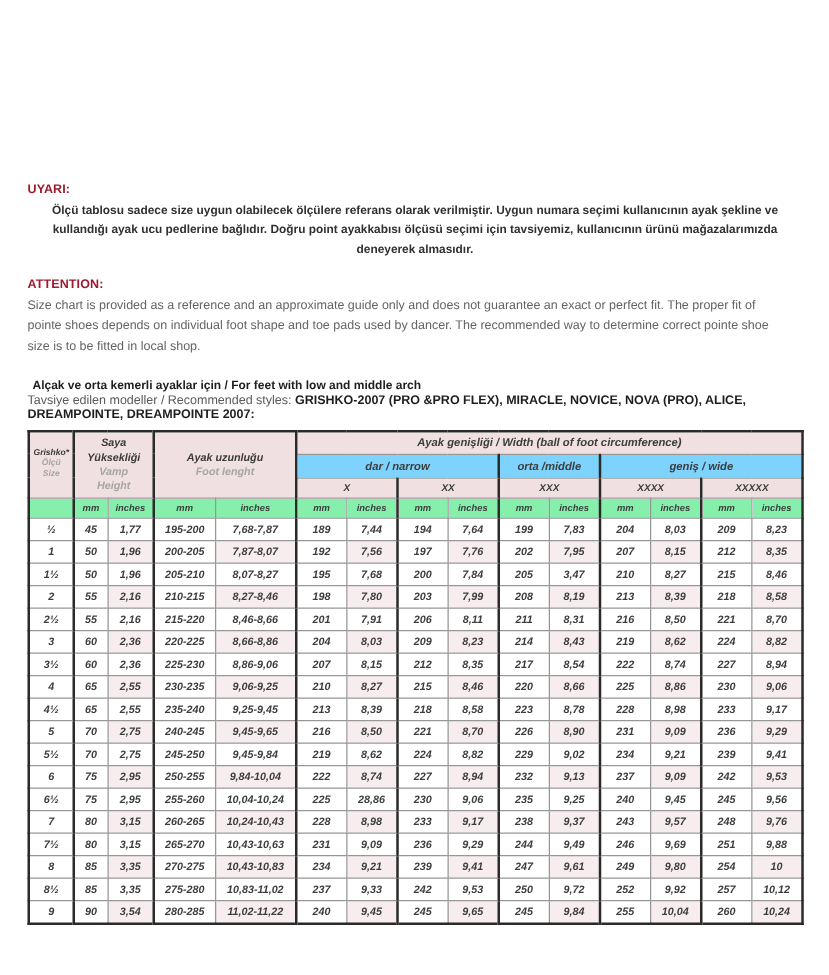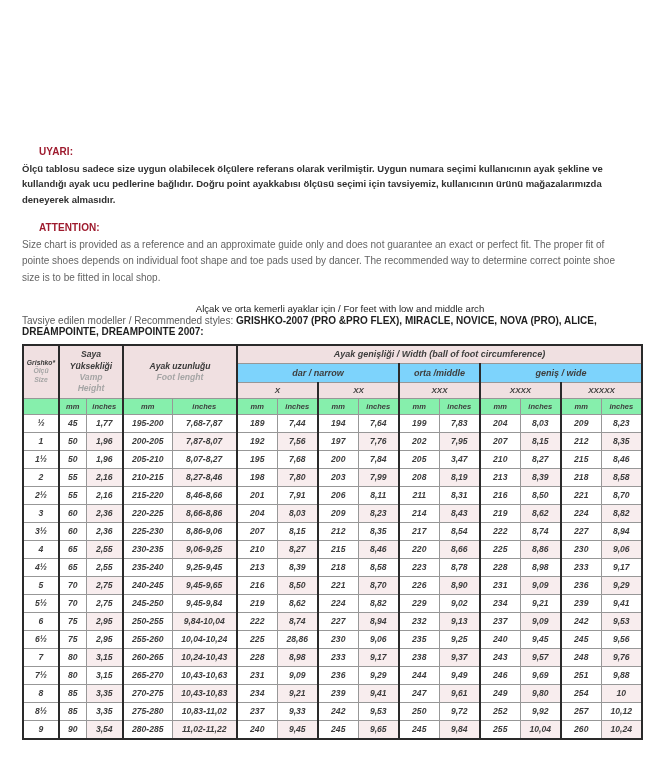--- a/index.html
+++ b/index.html
@@ -4,24 +4,24 @@
 <style>
   html,body { margin:0; padding:0; }
   body {
     width:663px; height:780px; background:#ffffff;
     font-family:"Liberation Sans", sans-serif;
     -webkit-font-smoothing:antialiased;
   }
   .page { position:relative; width:663px; height:780px; background:#fff; overflow:hidden; }
   .content { position:absolute; left:22px; top:146px; width:620px; }
 
-  .sec-heading { color:#9e1b2e; font-weight:bold; font-size:10px; margin:0 0 4px 17px; letter-spacing:0.1px; }
-  .para-tr { font-weight:bold; color:#303030; font-size:9.5px; line-height:1.62; margin:0 0 15px 0; }
+  .sec-heading { color:#9e1b2e; font-weight:bold; font-size:10px; margin:0 0 4px 0; letter-spacing:0.1px; }
+  .para-tr { font-weight:bold; color:#303030; font-size:9.5px; line-height:1.62; margin:0 0 15px 0;text-align:center; }
   .para-en { color:#646464; font-size:10px; line-height:1.62; margin:0 12px 17px 0; }
-  .arch { font-weight:normal; color:#1e1e1e; font-size:9.6px; margin:0 0 1px 16px;text-align:center; }
+  .arch { font-weight:bold; color:#1e1e1e; font-size:9.6px; margin:0 0 1px 4px; }
   .styles-line { font-size:10px; color:#5a5a5a; margin:0 0 7px 0; }
   .styles-bold { font-weight:bold; color:#1e1e1e; }
 
   table.chart { border-collapse:collapse; table-layout:fixed; width:619px; border:2px solid #2a2a2a;font-style:italic; }
   table.chart th, table.chart td {
     border:1px solid #979797; text-align:center; vertical-align:middle;
     padding:0; overflow:hidden; font-weight:bold; color:#3d3d3d;
   }
   .thick-r { border-right:2px solid #2a2a2a !important; }
   .pink { background:#f0e0e1; }

